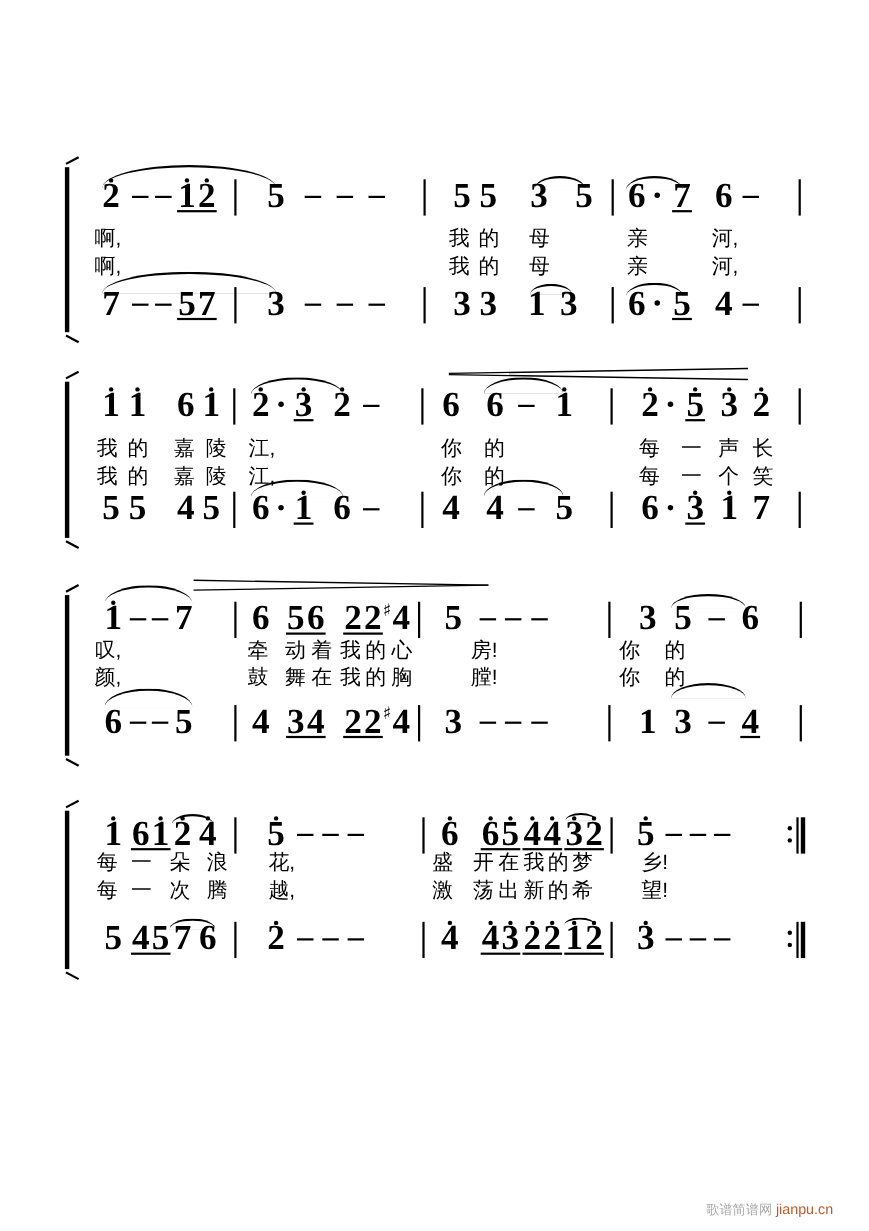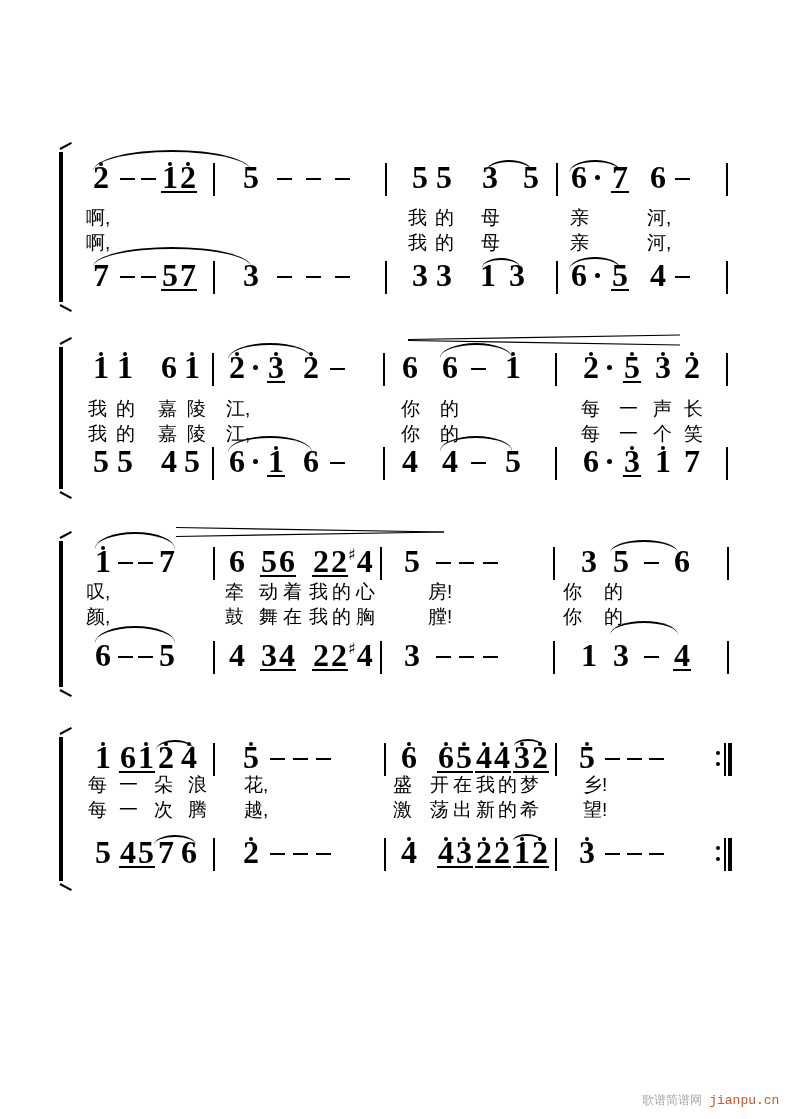--- a/index.html
+++ b/index.html
@@ -20,21 +20,21 @@
   .sharp{font-family:"DejaVu Sans",sans-serif;font-weight:bold;font-size:16px;position:relative;top:-12px;letter-spacing:0;margin-right:1px;}
   .dash{position:absolute;width:15px;height:2px;background:#000;}
   .barline{position:absolute;width:2px;height:33px;background:#000;}
   .repeat{position:absolute;width:17px;height:33px;}
   .rdot{position:absolute;left:0;width:4px;height:4px;border-radius:50%;background:#000;font-style:normal;}
   .rthin{position:absolute;left:8px;top:0;width:2px;height:100%;background:#000;font-style:normal;}
   .rthick{position:absolute;left:12px;top:0;width:4px;height:100%;background:#000;font-style:normal;}
   .slur{position:absolute;border-top:2px solid #000;border-radius:50% 50% 0 0 / 100% 100% 0 0;box-sizing:border-box;}
   .lyric{position:absolute;font-family:"Liberation Sans",sans-serif;font-size:19px;line-height:22px;white-space:nowrap;}
   .hairpin{position:absolute;overflow:visible;}
-  .watermark{position:absolute;left:642px;top:1092px;font-family:Liberation Mono, monospace;
+  .watermark{position:absolute;left:642px;top:1092px;font-family:Liberation Sans, sans-serif;
              font-size:12px;white-space:nowrap;}
   .wm-gray{color:#a9a9a9;}
   .wm-orange{color:#c05a2a;font-size:13px;}
 </style>
 </head>
 <body>
 
 <div id="score">
     <div class="system">
       <div class="bracket" style="left: 59px; top: 152px; height: 150px;"></div>

